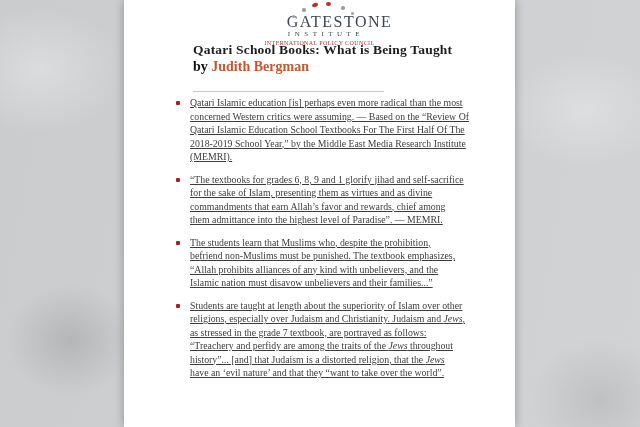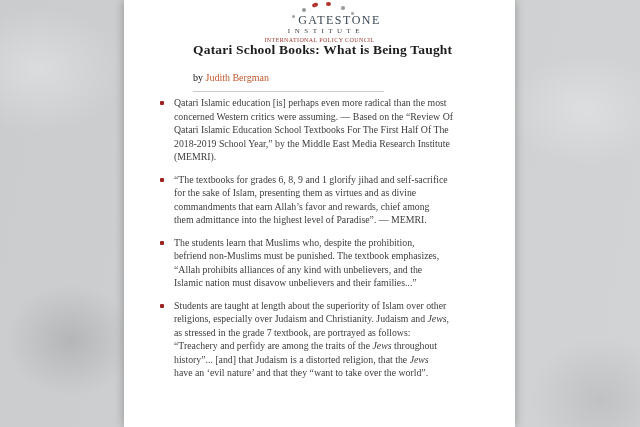--- a/index.html
+++ b/index.html
@@ -19,32 +19,32 @@
   }
   
   .logo{position:absolute;top:0;left:0;right:0;text-align:center;}
   .arc-dot{position:absolute;border-radius:50%;}
   .d1{left:168px;top:15px;width:3px;height:3px;background:#9aa1a6;}
   .d2{left:178px;top:8px;width:3.5px;height:3.5px;background:#98a0a5;}
   .d3{left:188px;top:3px;width:6px;height:3.5px;background:#b2342e;border-radius:2px;transform:rotate(-18deg);}
   .d4{left:202px;top:1.5px;width:4.5px;height:4px;background:#b2342e;}
   .d5{left:217px;top:6px;width:3.5px;height:3.5px;background:#98a0a5;}
   .d6{left:227px;top:12px;width:2.5px;height:2.5px;background:#a3aaae;}
-  .logo-word{display:block;margin-top:13px;font-size:12px;letter-spacing:1.5px;color:#3b4751;font-weight:400;padding-left:40px;}
+  .logo-word{display:block;margin-top:13px;font-size:16px;letter-spacing:1.5px;color:#3b4751;font-weight:400;padding-left:40px;}
   .logo-inst{display:block;margin-top:-1px;font-size:7px;letter-spacing:4.5px;padding-left:13px;color:#3b4751;}
   .logo-tag{display:block;margin-top:2px;font-size:6px;letter-spacing:0.4px;color:#a23a33;}
   
   .title{position:absolute;top:42px;left:69px;width:310px;font-size:13.5px;font-weight:bold;color:#1d1d1d;letter-spacing:0.2px;}
-  .byline{position:absolute;top:72px;left:69px;font-size:10px;font-weight:normal;color:#111;}
+  .byline{position:absolute;top:59px;left:69px;font-size:14px;font-weight:bold;color:#111;}
   .author{color:#c3582f;text-decoration:none;}
   .divider{position:absolute;top:91px;left:69px;width:191px;height:1px;background:#c9c9c9;}
   
   .bullets{position:absolute;top:96px;left:50px;width:315px;margin:0;padding:0;list-style:none;
            font-size:9.8px;line-height:13.5px;color:#3c3c3c;}
-  .bullets li{position:relative;margin:0 0 9px 0;padding:0;}
+  .bullets li{position:relative;margin:0 0 9px 16px;padding:0;text-decoration:underline;}
   .marker{position:absolute;left:-14px;top:5px;width:4px;height:4px;background:#9e2424;border-radius:1px;}
   .btext{white-space:pre-line;display:block;}
 </style>
 </head>
 <body>
 
 <div class="page">
 
   <div class="logo">
     <span class="arc-dot d1"></span>

